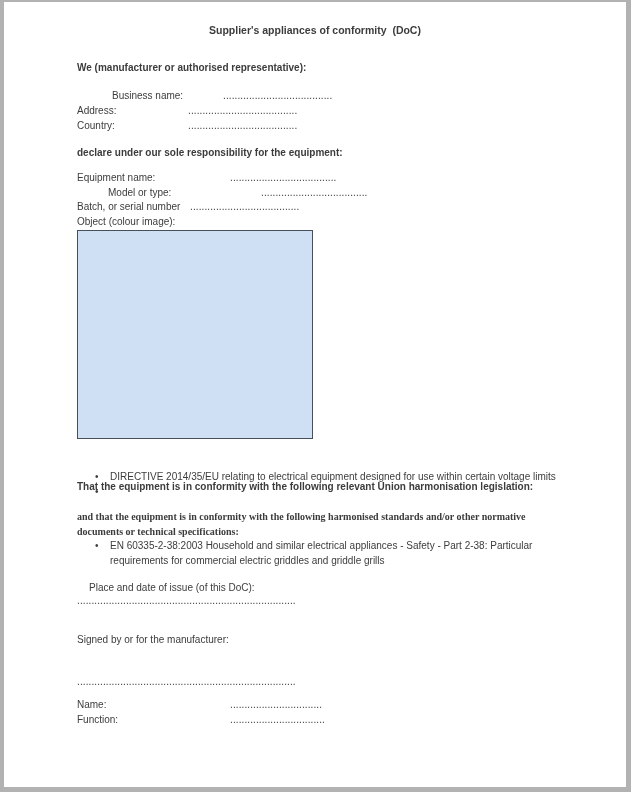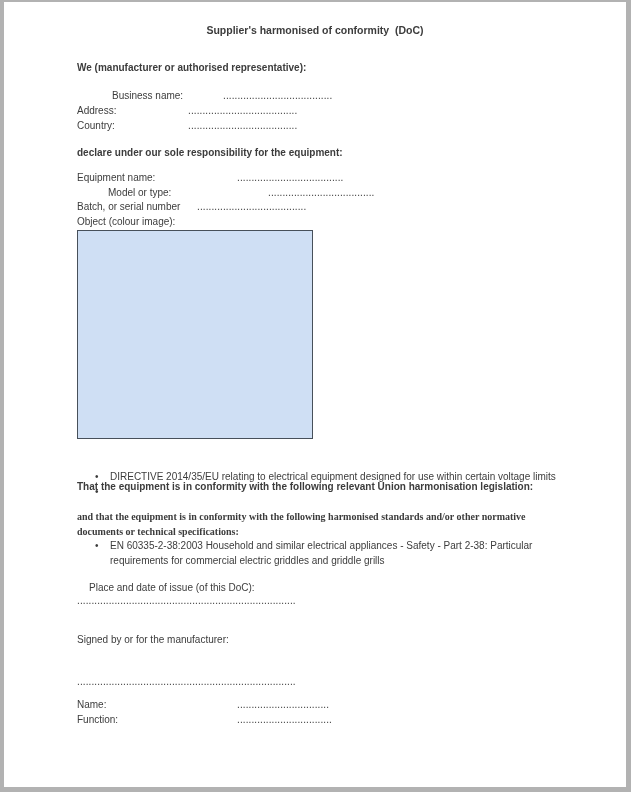--- a/index.html
+++ b/index.html
@@ -25,42 +25,42 @@
     text-align:center;
     font-weight:bold;
     font-size:10.5px;
     line-height:13px;
     white-space:pre;
   }
   .heading { line-height:14px; white-space:nowrap; font-weight:bold; }
   .heading2 { line-height:14.5px; font-weight:bold; }
   .heading2 span { display:block; white-space:nowrap;font-family:Liberation Serif, serif; }
   .frow { display:flex; line-height:15px; white-space:nowrap; }
-  .frow-tight { line-height:14.5px;gap:7px; }
+  .frow-tight { line-height:14.5px; }
   .flabel { flex:none; }
   .fdots { letter-spacing:0.1px; }
   .object-box {
     left:73px; top:228px;
     width:236px; height:209px;
     border:1.5px solid #47505a;
     box-sizing:border-box;
   }
   .bullets { }
   .bitem { display:flex; line-height:15px; white-space:nowrap; }
   .bmark { flex:none; width:15px; margin-left:18px; }
   .bmark::before { content:"\2022"; }
   .btext span { display:block; }
   .dotline { line-height:14px; white-space:nowrap; letter-spacing:0.1px; }
 </style>
 </head>
 <body>
 
 <div class="page">
 
-  <div class="abs title">Supplier's harmonised of conformity  (DoC)</div>
+  <div class="abs title">Supplier's appliances of conformity  (DoC)</div>
 
   <div class="abs heading" style="top:59px; left:73px;">We (manufacturer or authorised representative):</div>
 
   <div class="abs" style="top:86px; left:73px;">
     <div class="frow">
       <span class="flabel" style="width:111px;padding-left:35px;">Business name:</span>
       <span class="fdots">......................................</span>
     </div>
     <div class="frow">
       <span class="flabel" style="width:111px;">Address:</span>

